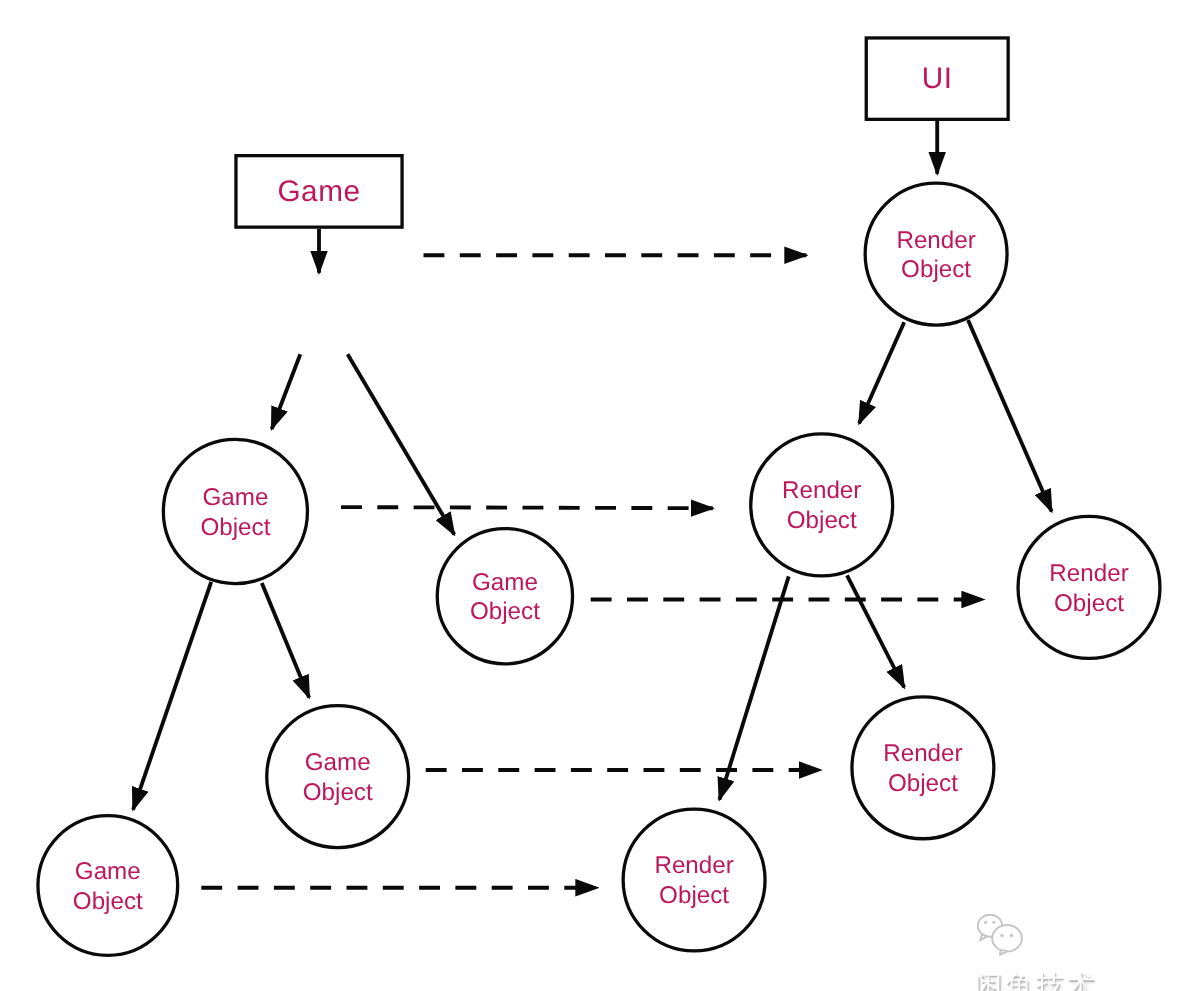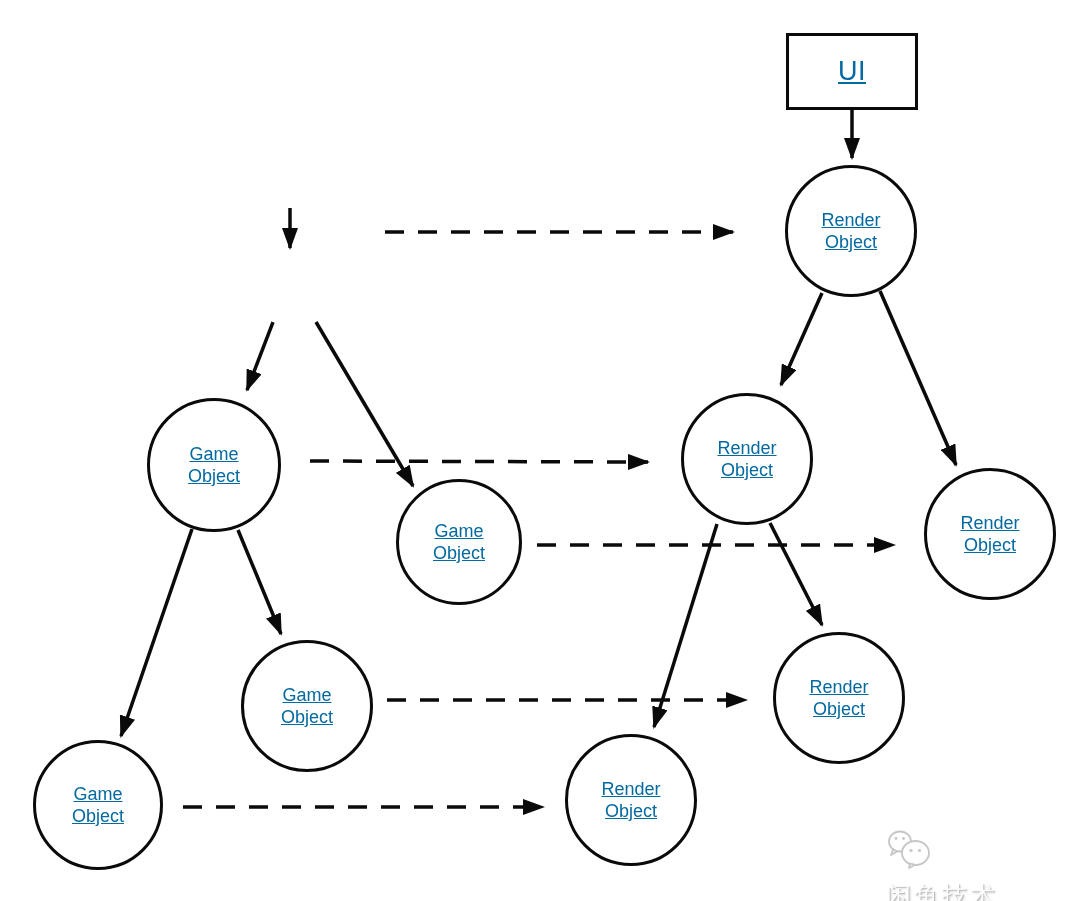--- a/index.html
+++ b/index.html
@@ -28,33 +28,32 @@
   }
   .edges-svg line.dashed {
     stroke-dasharray: 19 14;
   }
   .node {
     position: absolute;
     display: flex;
     align-items: center;
     justify-content: center;
     text-align: center;
-    color: #0369a1;
+    color: #be185d;
     background: #ffffff;
     box-sizing: border-box;
     border: 3.5px solid #0a0a0a;
-    text-decoration: underline;
   }
   .node.box {
     font-size: 27px;
     letter-spacing: 0.5px;
   }
   .node.circle {
     border-radius: 50%;
-    font-size: 18px;
+    font-size: 22px;
     line-height: 1.23;
   }
   .node.circle span {
     display: block;
     width: 100px;
   }
   
   #n-game  { left: 213px; top: 140px; width: 154px; height: 68px; }
   #n-scene { left: 213px; top: 255px; width: 154px; height: 67px; }
   #n-ui    { left: 786px; top: 33px;  width: 132px; height: 77px; }
@@ -110,20 +109,23 @@
     <line x1="717" y1="524" x2="654" y2="727" marker-end="url(#arrow)"></line>
     <line x1="770" y1="523" x2="822" y2="625" marker-end="url(#arrow)"></line>
 
     <line class="dashed" x1="385" y1="232" x2="733" y2="232" marker-end="url(#arrow)"></line>
     <line class="dashed" x1="310" y1="461" x2="648" y2="462" marker-end="url(#arrow)"></line>
     <line class="dashed" x1="537" y1="545" x2="894" y2="545" marker-end="url(#arrow)"></line>
     <line class="dashed" x1="387" y1="700" x2="746" y2="700" marker-end="url(#arrow)"></line>
     <line class="dashed" x1="183" y1="807" x2="543" y2="807" marker-end="url(#arrow)"></line>
   </svg>
 
+  <div class="node box" id="n-game">
+    <span>Game</span>
+  </div>
   <div class="node box" id="n-ui">
     <span>UI</span>
   </div>
 
   <div class="node circle" id="n-go1">
     <span>Game Object</span>
   </div>
   <div class="node circle" id="n-go2">
     <span>Game Object</span>
   </div>

